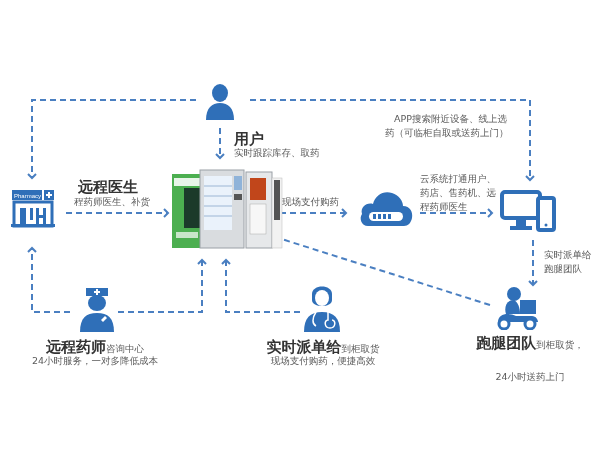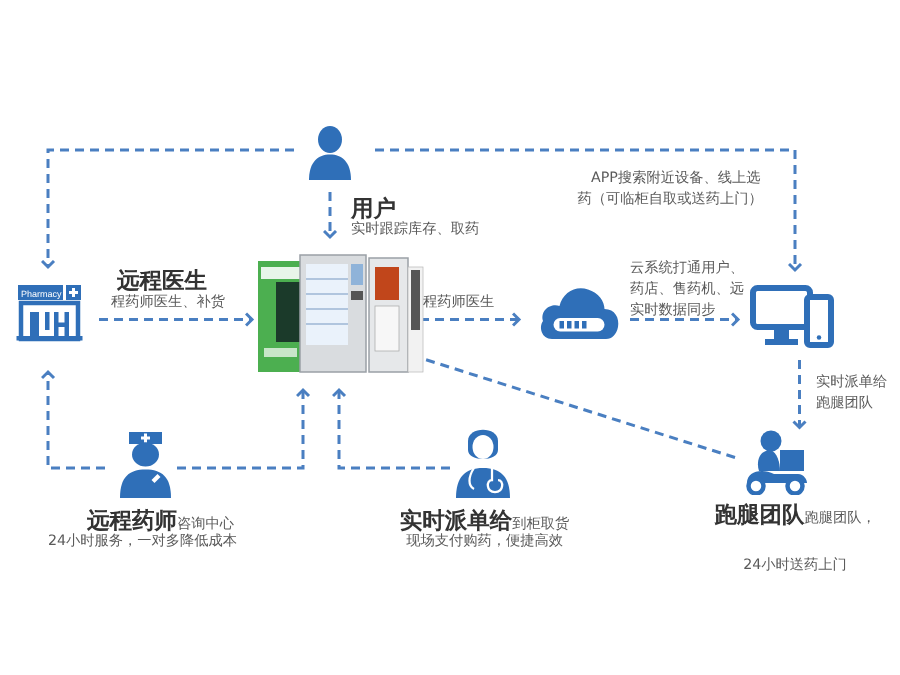--- a/index.html
+++ b/index.html
@@ -84,39 +84,39 @@
   </g>
   <rect x="64" y="8" width="8" height="14" fill="#8fb3d9"></rect>
   <rect x="64" y="26" width="8" height="6" fill="#555"></rect>
   <rect x="76" y="4" width="26" height="76" fill="#e6e8ea" stroke="#9aa0a6" stroke-width="1"></rect>
   <rect x="80" y="10" width="16" height="22" fill="#c1461b"></rect>
   <rect x="80" y="36" width="16" height="30" fill="#f7f7f7" stroke="#aaa" stroke-width="0.5"></rect>
   <rect x="102" y="10" width="10" height="70" fill="#f2f2f2" stroke="#bbb" stroke-width="0.5"></rect>
   <rect x="104" y="12" width="6" height="40" fill="#555"></rect>
 </svg>
 
-<div class="txt" style="left:282px;top:195px">程药师医生</div>
+<div class="txt" style="left:282px;top:195px">现场支付购药</div>
 
 <svg class="icon" style="left:358px;top:188px" width="56" height="40" viewBox="0 0 56 40">
   <path d="M10,38 C3,38 1,30 4,26 C2,19 9,14 15,16 C17,7 26,2 34,5 C41,7 45,13 45,18 C52,18 55,24 54,30 C53,35 50,38 46,38 Z" fill="#2f6fb8"></path>
   <rect x="11" y="24" width="34" height="9" rx="4.5" fill="#fff"></rect>
   <g fill="#2f6fb8">
     <rect x="15" y="26" width="3" height="5"></rect>
       <rect x="20" y="26" width="3" height="5"></rect>
     <rect x="25" y="26" width="3" height="5"></rect>
       <rect x="30" y="26" width="3" height="5"></rect>
   </g>
 </svg>
 
 <div class="txt" style="left:394px;top:112px">APP搜索附近设备、线上选</div>
 <div class="txt" style="left:385px;top:126px">药（可临柜自取或送药上门）</div>
 
 <div class="txt" style="left:420px;top:172px">云系统打通用户、</div>
 <div class="txt" style="left:420px;top:186px">药店、售药机、远</div>
-<div class="txt" style="left:420px;top:200px">实时数据同步</div>
+<div class="txt" style="left:420px;top:200px">程药师医生</div>
 
 <svg class="icon" style="left:500px;top:190px" width="58" height="42" viewBox="0 0 58 42">
   <rect x="2" y="2" width="38" height="26" rx="3" fill="none" stroke="#2f6fb8" stroke-width="4"></rect>
   <rect x="16" y="28" width="10" height="8" fill="#2f6fb8"></rect>
   <rect x="10" y="36" width="22" height="4" fill="#2f6fb8"></rect>
   <rect x="38" y="8" width="16" height="32" rx="2" fill="#fff" stroke="#2f6fb8" stroke-width="4"></rect>
   <circle cx="46" cy="35" r="1.5" fill="#2f6fb8"></circle>
 </svg>
 
 <div class="txt" style="left:544px;top:248px">实时派单给</div>
@@ -124,32 +124,32 @@
 
 <svg class="icon" style="left:494px;top:286px" width="46" height="44" viewBox="0 0 46 44">
   <circle cx="20" cy="8" r="7" fill="#2f6fb8"></circle>
   <path d="M20,14 C12,14 10,22 12,28 L26,28 C26,22 24,16 20,14 Z" fill="#2f6fb8"></path>
   <rect x="26" y="14" width="16" height="14" fill="#2f6fb8"></rect>
   <path d="M4,36 C4,28 14,26 22,30 L38,30 C42,30 44,34 44,36 Z" fill="#2f6fb8"></path>
   <circle cx="10" cy="38" r="5" fill="#fff" stroke="#2f6fb8" stroke-width="3"></circle>
   <circle cx="36" cy="38" r="5" fill="#fff" stroke="#2f6fb8" stroke-width="3"></circle>
 </svg>
 <div class="txt center" style="left:470px;top:336px;width:120px">
-  <span class="title">跑腿团队</span><span>跑腿团队，</span>
+  <span class="title">跑腿团队</span><span>到柜取货，</span>
 </div>
 <div class="txt center" style="left:470px;top:370px;width:120px">24小时送药上门</div>
 
 <svg class="icon" style="left:78px;top:284px" width="38" height="48" viewBox="0 0 38 48">
   <path d="M8,4 L30,4 L30,12 L8,12 Z" fill="#2f6fb8"></path>
   <path d="M19,5 V11 M16,8 H22" stroke="#fff" stroke-width="2"></path>
   <ellipse cx="19" cy="19" rx="9" ry="8" fill="#2f6fb8"></ellipse>
   <path d="M2,48 C2,34 8,29 19,29 C30,29 36,34 36,48 Z" fill="#2f6fb8"></path>
   <path d="M23,36 L27,32 L29,34 L25,38 Z" fill="#fff"></path>
 </svg>
-<div class="txt center" style="left:32px;top:340px;width:150px">
+<div class="txt center" style="left:20px;top:340px;width:150px">
   <span class="title">远程药师</span><span>咨询中心</span>
 </div>
 <div class="txt center" style="left:20px;top:354px;width:150px">24小时服务，一对多降低成本</div>
 
 <svg class="icon" style="left:302px;top:280px" width="40" height="52" viewBox="0 0 40 52">
   <path d="M10,14 C10,4 30,4 30,14 L30,20 C30,28 10,28 10,20 Z" fill="#2f6fb8"></path>
   <ellipse cx="20" cy="18" rx="7" ry="8" fill="#fff"></ellipse>
   <path d="M2,52 C2,38 8,32 20,32 C32,32 38,38 38,52 Z" fill="#2f6fb8"></path>
   <path d="M14,32 C10,38 10,44 14,46" fill="none" stroke="#fff" stroke-width="1.5"></path>
   <path d="M26,32 L26,40 C22,40 22,48 28,48 C34,48 34,40 30,40" fill="none" stroke="#fff" stroke-width="1.5"></path>

